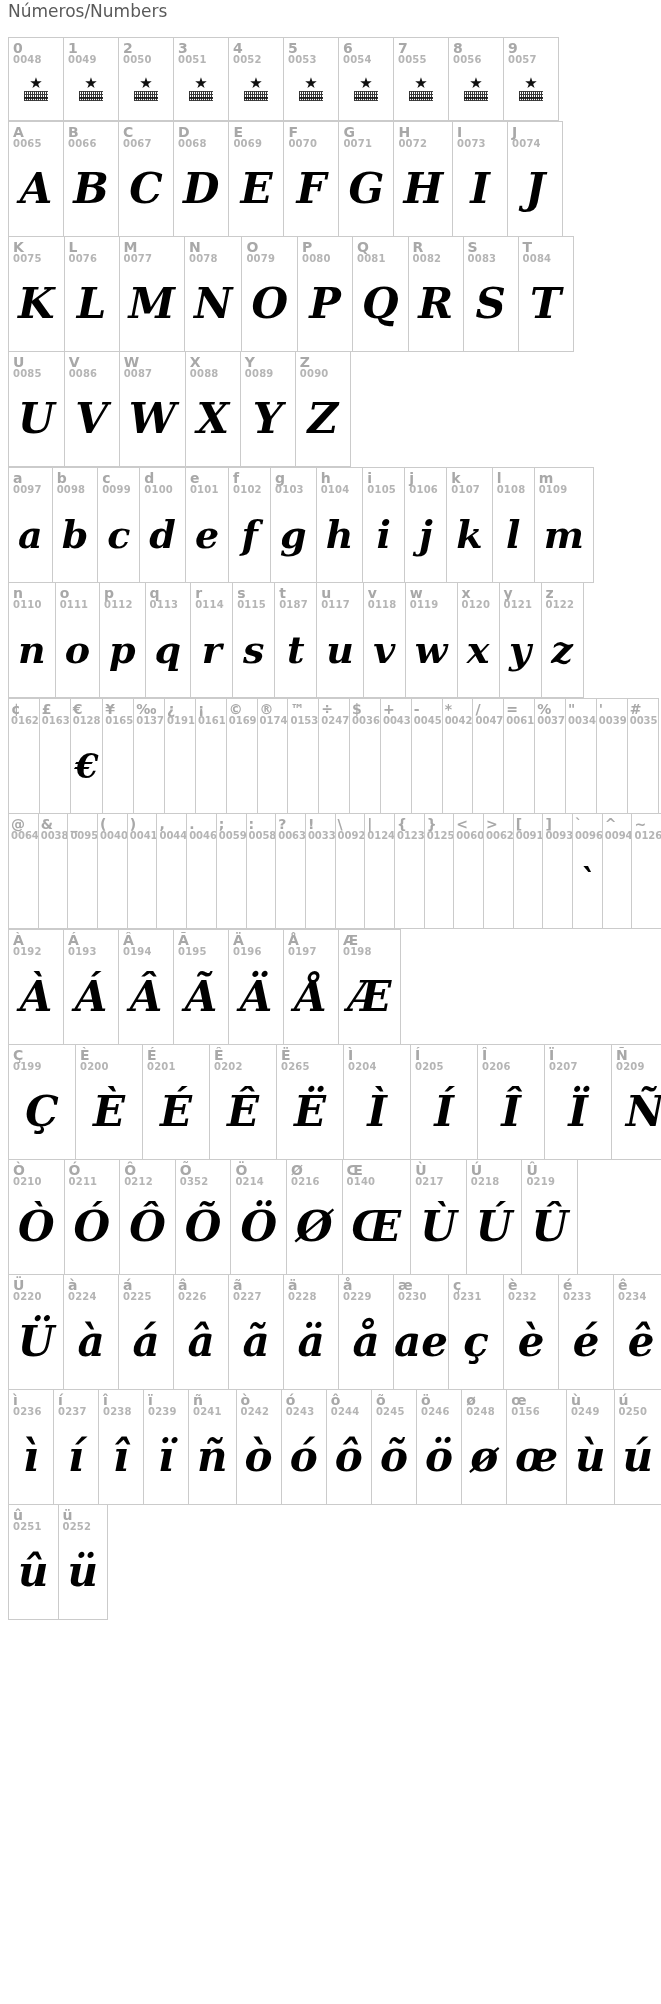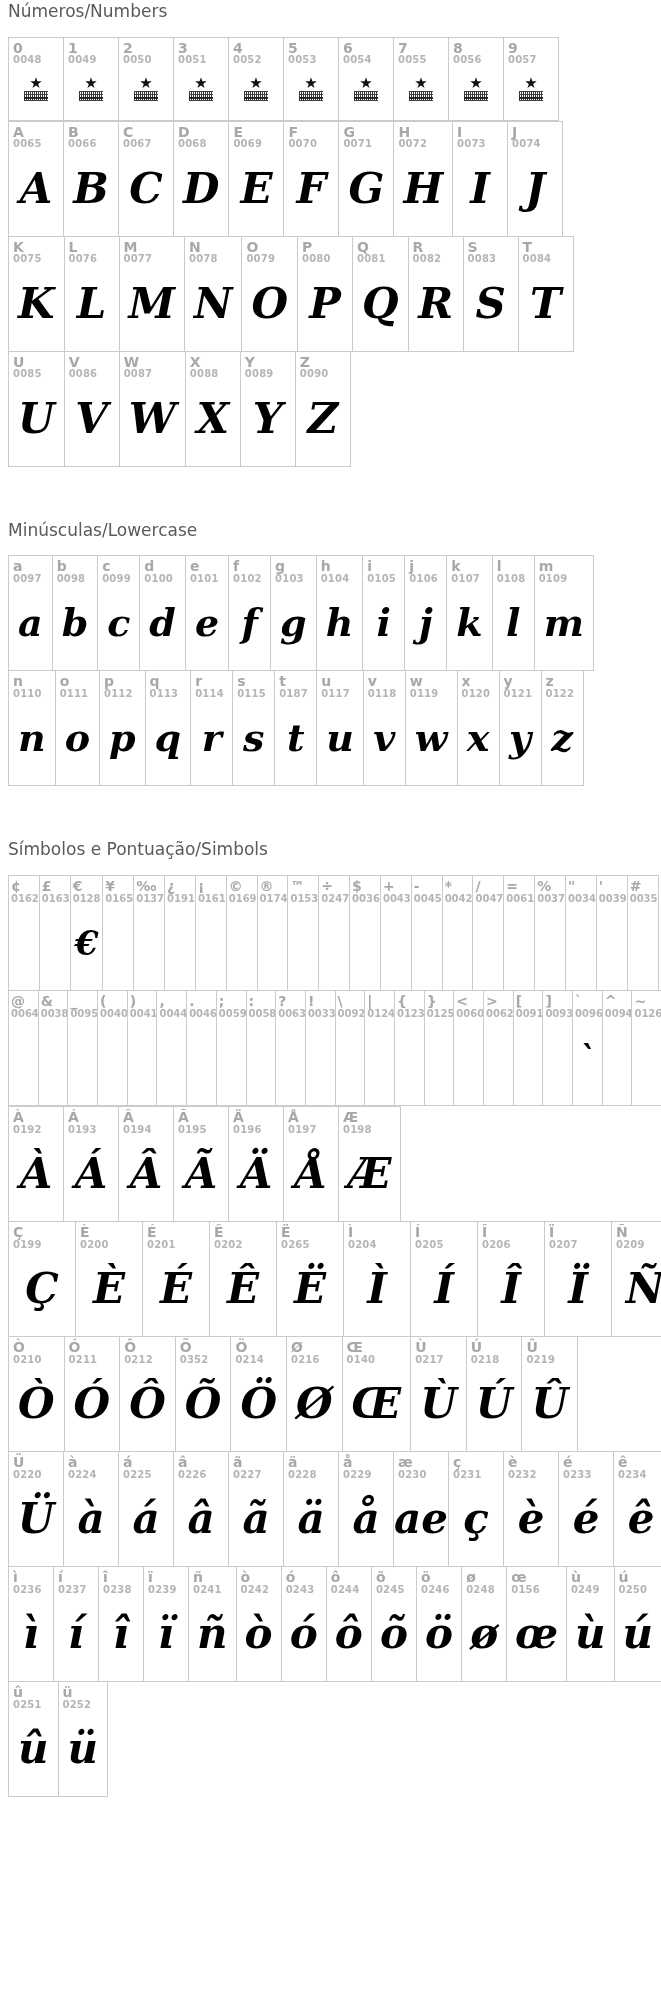--- a/index.html
+++ b/index.html
@@ -462,21 +462,20 @@
             <span class="char-label">Z</span>
             <span class="char-code">0090</span>
           </div>
           <div class="glyph-area">
             <span class="glyph">Z</span>
           </div>
         </div>
       </div>
     </section>
     <section class="charmap-section sec--lowercase">
-      <h2 class="section-title">Minúsculas/Lowercase</h2>
       <div class="char-row">
         <div class="char-cell">
           <div class="cell-head">
             <span class="char-label">a</span>
             <span class="char-code">0097</span>
           </div>
           <div class="glyph-area">
             <span class="glyph">a</span>
           </div>
         </div>
@@ -703,21 +702,20 @@
             <span class="char-label">z</span>
             <span class="char-code">0122</span>
           </div>
           <div class="glyph-area">
             <span class="glyph">z</span>
           </div>
         </div>
       </div>
     </section>
     <section class="charmap-section sec--symbols">
-      <h2 class="section-title">Símbolos e Pontuação/Simbols</h2>
       <div class="char-row">
         <div class="char-cell">
           <div class="cell-head">
             <span class="char-label">¢</span>
             <span class="char-code">0162</span>
           </div>
           <div class="glyph-area"></div>
         </div>
         <div class="char-cell">
           <div class="cell-head">

